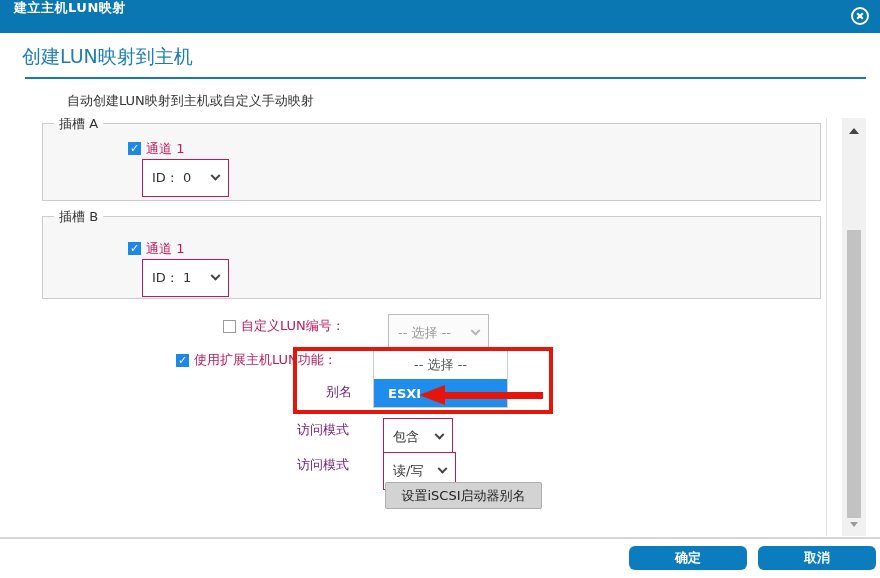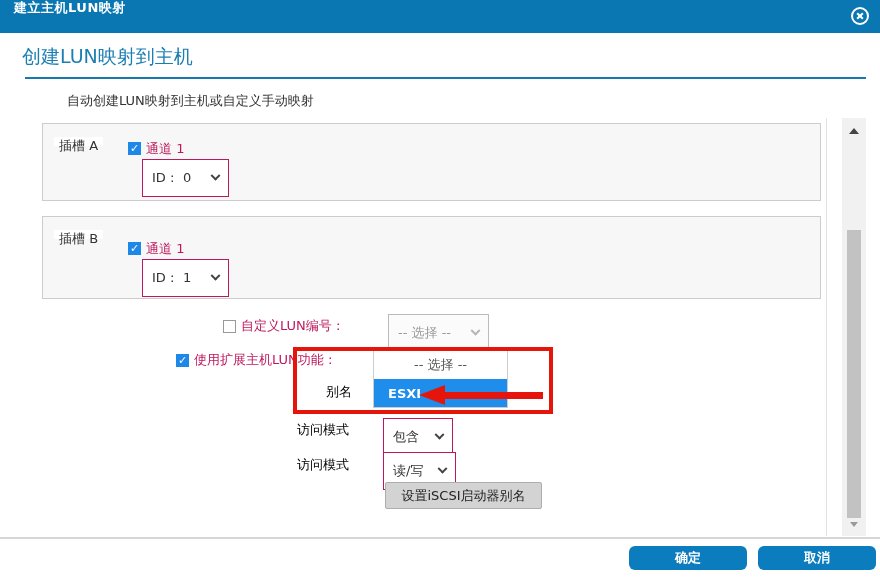--- a/index.html
+++ b/index.html
@@ -22,21 +22,21 @@
   .heading { position:absolute; left:22px; top:44px; font-size:19px; color:#1b7eb3; }
   .heading-rule { position:absolute; left:25px; top:77px; width:841px; height:2px; background:#1978ad; }
   .subtitle { position:absolute; left:22px; top:92px; font-size:13px; color:#333;margin-left:45px; }
 
   
   .viewport { position:absolute; left:0; top:118px; width:830px; height:418px; overflow:hidden; }
 
   
   .groupbox { position:absolute; border:1px solid #ccc; background:#f7f7f7; width:779px; left:42px; }
   .groupbox .legend { position:absolute; top:-9px; left:11px; padding:0 5px; font-size:13px; color:#333;
-                      background:linear-gradient(#ffffff 52%, #f7f7f7 52%); line-height:17px;margin-top:22px; }
+                      background:linear-gradient(#ffffff 52%, #f7f7f7 52%); line-height:17px; }
   .gb-a { top:5px; height:78px; }
   .gb-b { top:98px; height:83px; }
 
   
   .cb { position:absolute; width:13px; height:13px; border:1px solid #999; background:#fff; cursor:pointer; }
   .cb.checked { background:#1e88e8; border-color:#1e88e8; }
   .cb.checked::after { content:"✓"; position:absolute; left:1px; top:-1px; color:#fff; font-size:11px; line-height:13px; }
   .cb-label { position:absolute; font-size:13px; color:#be185d; white-space:nowrap; }
 
   
@@ -46,21 +46,21 @@
           transform:rotate(45deg) translate(-2px,-2px); flex:none; }
   .select.disabled { background:#fbfbfb; border-color:#bbb; color:#9a9a9a; }
   .select.disabled .chev { border-color:#b5b5b5; }
 
   
   .droplist { position:absolute; left:373px; top:232px; width:135px; background:#fff; border:1px solid #ccc; }
   .opt { height:28px; display:flex; align-items:center; font-size:13px; cursor:pointer; }
   .opt-plain { color:#555; justify-content:center; }
   .opt-sel { background:#1e8deb; color:#fff; font-weight:bold; padding-left:14px; }
 
-  .field-label { position:absolute; font-size:13px; color:#000000; white-space:nowrap; }
+  .field-label { position:absolute; font-size:13px; color:#701a75; white-space:nowrap; }
 
   
   .anno-box { position:absolute; left:293px; top:229px; width:260px; height:67px; border:4px solid #e6150b; }
   .anno-arrow-shaft { position:absolute; left:441px; top:274px; width:102px; height:7px; background:#e6150b; }
   .anno-arrow-head { position:absolute; left:419px; top:267px; width:0; height:0;
                      border-top:10px solid transparent; border-bottom:10px solid transparent;
                      border-right:26px solid #e6150b; }
 
   
   .gray-btn { position:absolute; left:385px; top:364px; width:157px; height:27px; background:#d3d3d3;

